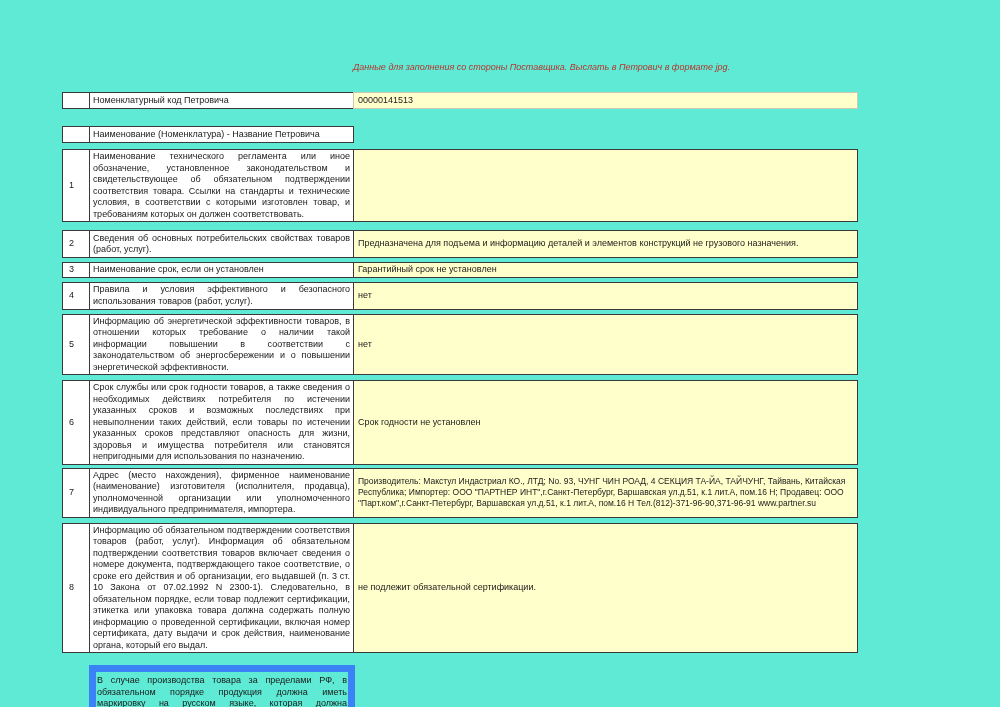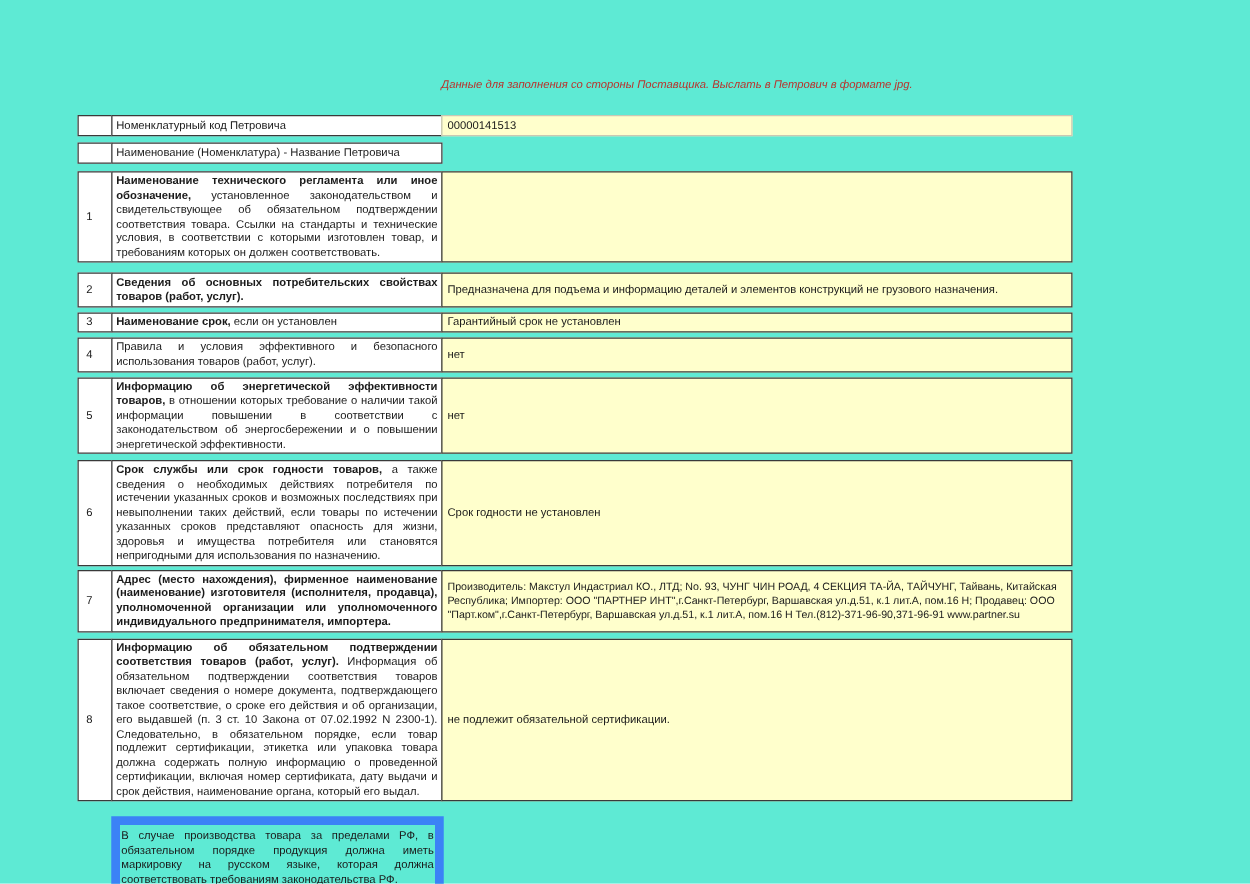--- a/index.html
+++ b/index.html
@@ -13,23 +13,23 @@
   .doc { position:absolute; left:62px; top:92px; width:798px; }
 
   .row { display:flex; align-items:stretch; }
   .cell { border:1px solid #3a3a3a; background:#fff; font-size:9px; line-height:11.5px; color:#1a1a1a; }
   .c-num { width:28px; display:flex; align-items:center; padding-left:6px; }
   .c-label { width:265px; margin-left:-1px; display:flex; align-items:center; padding:1px 3px; }
   .c-label .jtext { width:100%; text-align:justify; }
   .c-val { width:505px; margin-left:-1px; background:#ffffcc; display:flex; align-items:center; padding:1px 4px; }
   .c-val.light { border-color:#c9c9b4; }
   .c-val.small { font-size:8.5px; line-height:11px; }
-  b { font-weight:bold;margin-top:16px; }
+  b { font-weight:normal;margin-top:16px; }
 
-  .rA  .cell { min-height:17px; }  .rA  { margin-bottom:5px; }
+  .rA  .cell { min-height:17px; }  .rA  { margin-bottom:17px; }
   .rB  .cell { min-height:17px; }  .rB  { margin-bottom:6px;align-items:flex-end; }
   .r1  .cell { min-height:62px; }  .r1  { margin-bottom:8px; }
   .r2  .cell { min-height:28px; }  .r2  { margin-bottom:4px; }
   .r3  .cell { min-height:15px; }  .r3  { margin-bottom:4px; }
   .r4  .cell { min-height:28px; }  .r4  { margin-bottom:4px; }
   .r5  .cell { min-height:48px; }  .r5  { margin-bottom:5px; }
   .r6  .cell { min-height:69px; }  .r6  { margin-bottom:3px; }
   .r7  .cell { min-height:48px; }  .r7  { margin-bottom:5px; }
   .r8  .cell { min-height:120px; } .r8  { margin-bottom:12px; }
 

